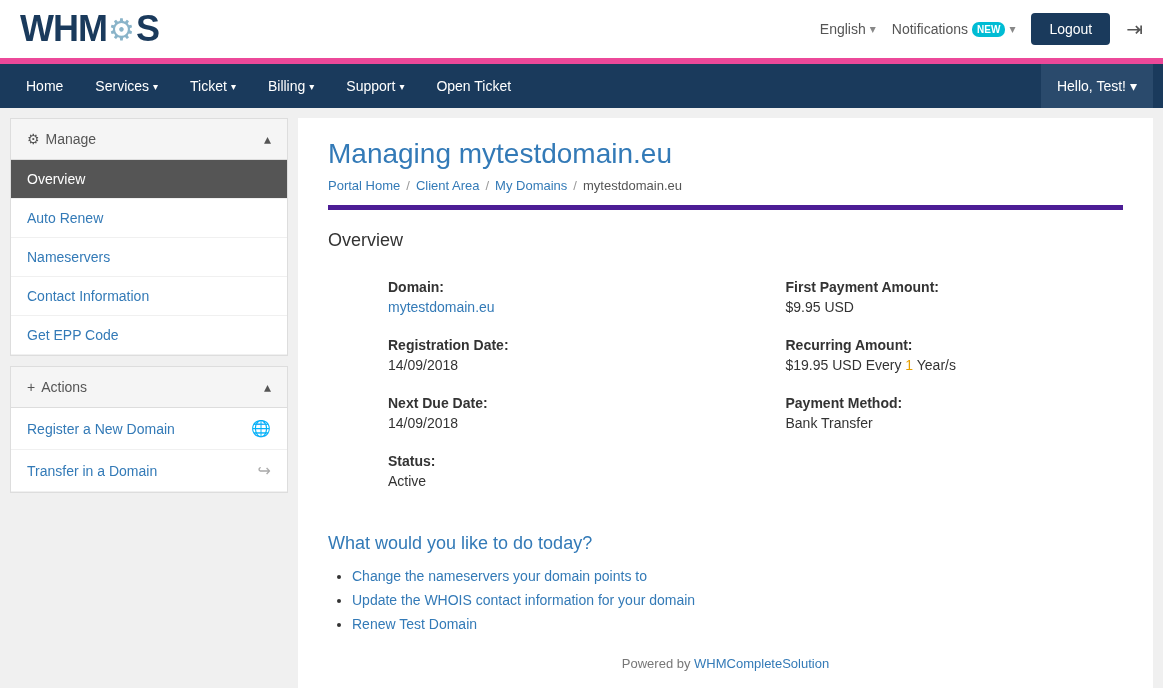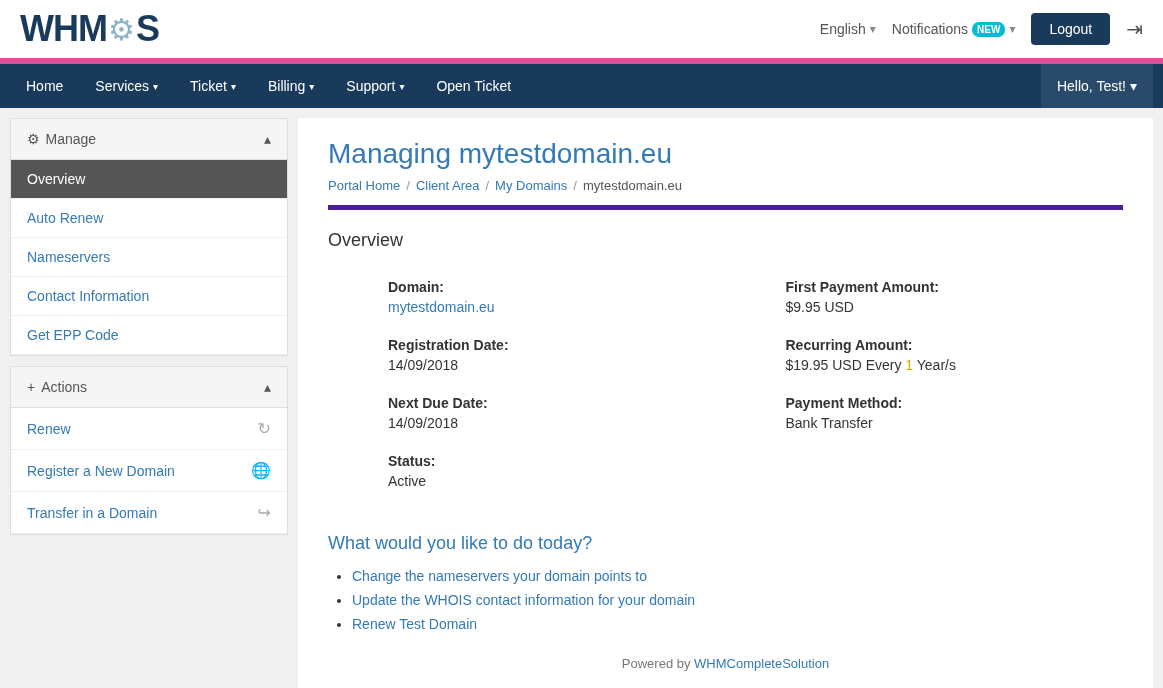--- a/index.html
+++ b/index.html
@@ -319,24 +319,20 @@
       </div>
     </div>
 
     <div class="sidebar-section">
       <div class="sidebar-section-header">
         <div class="header-left">
           <span>+</span>
           <span>Actions</span>
         </div>
         <span>▴</span>
-      </div>
-      <div class="sidebar-item">
-        <span>Renew</span>
-        <span class="item-icon">↻</span>
       </div>
       <div class="sidebar-item">
         <span>Register a New Domain</span>
         <span class="item-icon">🌐</span>
       </div>
       <div class="sidebar-item">
         <span>Transfer in a Domain</span>
         <span class="item-icon">↪</span>
       </div>
     </div>

